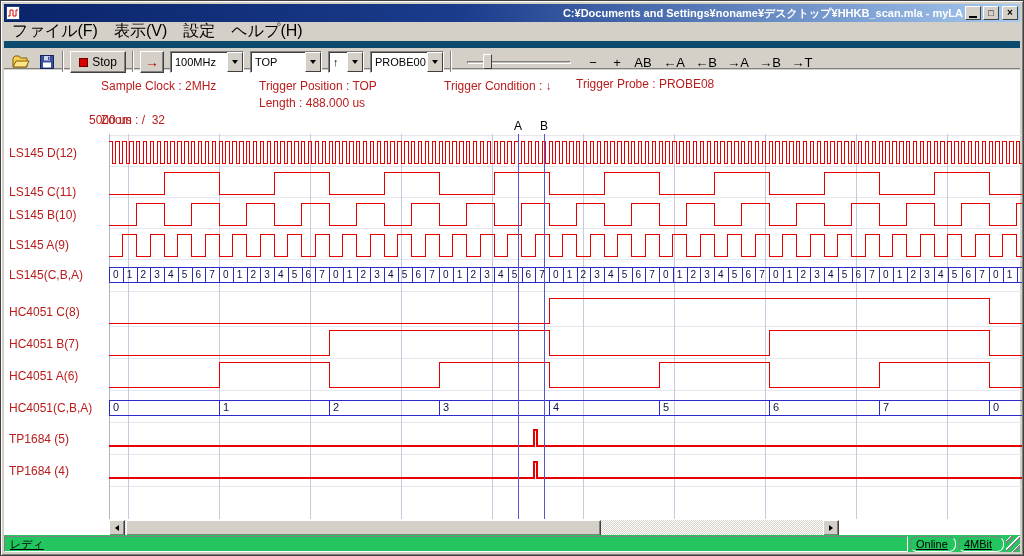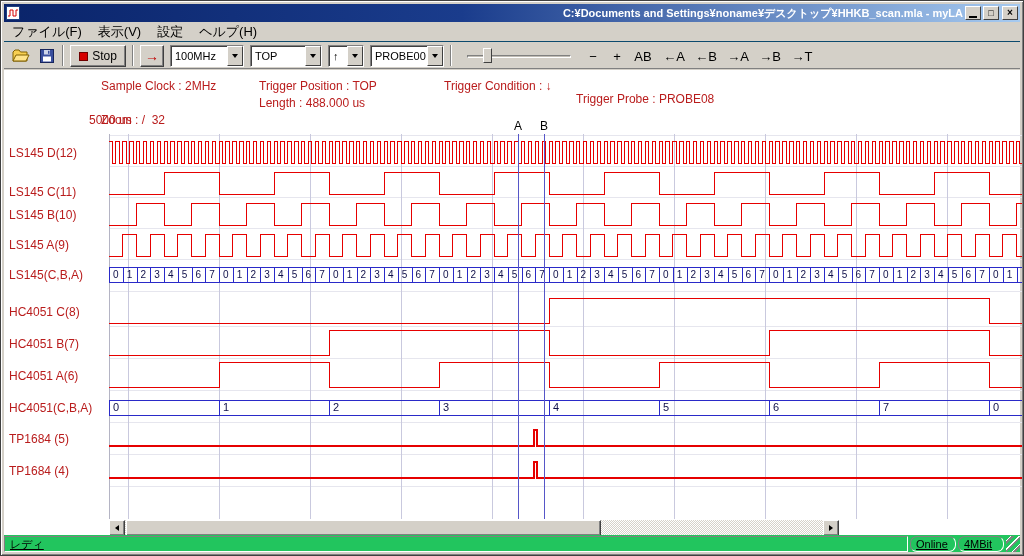--- a/index.html
+++ b/index.html
@@ -16,26 +16,26 @@
               white-space:nowrap;overflow:hidden;text-align:right;}
   .tb-btn{width:16px;height:14px;background:#d4d0c8;border:1px solid;
           border-color:#ffffff #404040 #404040 #ffffff;margin-left:2px;
           display:flex;align-items:center;justify-content:center;
           font-size:10px;font-weight:bold;color:#000;line-height:10px;}
   .tb-btn .min-glyph{display:block;margin-top:7px;}
   .tb-btn .max-glyph{font-size:9px;}
 
   
   .menubar{position:absolute;left:3px;top:21px;right:3px;height:19px;display:flex;
-           align-items:center;font-size:13px;color:#000;}
+           align-items:center;font-size:16px;color:#000;}
   .menu-item{padding:2px 8px;}
 
   
   .toolbar{position:absolute;left:3px;top:40px;right:3px;height:28px;
-           border-top:1px solid #0c4a6e;border-bottom:1px solid #808080;}
+           border-top:7px solid #0c4a6e;border-bottom:1px solid #808080;}
   .tool-sep{position:absolute;top:3px;width:2px;height:21px;
             border-left:1px solid #808080;border-right:1px solid #ffffff;}
   .icon-btn{position:absolute;top:3px;width:22px;height:22px;display:flex;
             align-items:center;justify-content:center;}
   .tool-btn{position:absolute;top:3px;height:22px;background:#d4d0c8;border:1px solid;
             border-color:#ffffff #404040 #404040 #ffffff;box-shadow:inset -1px -1px 0 #808080;
             display:flex;align-items:center;justify-content:center;font-size:12px;gap:4px;color:#000;}
   .stop-square{width:9px;height:9px;background:#d60000;border:1px solid #700000;display:inline-block;}
   .run-arrow{color:#c00000;font-weight:bold;font-size:14px;}
   .combo{position:absolute;top:3px;height:22px;background:#fff;border:1px solid;
@@ -90,21 +90,21 @@
 </head>
 <body>
 
 <div class="window">
 
   <div class="client"></div>
 
   <div class="info-text" style="left:100px;top:78px;">Sample Clock : 2MHz</div>
   <div class="info-text" style="left:258px;top:78px;">Trigger Position : TOP</div>
   <div class="info-text" style="left:443px;top:78px;">Trigger Condition : ↓</div>
-  <div class="info-text" style="left:575px;top:91px;">Trigger Probe : PROBE08</div>
+  <div class="info-text" style="left:575px;top:76px;">Trigger Probe : PROBE08</div>
   <div class="info-text" style="left:100px;top:112px;">Zoom : /  32</div>
   <div class="info-text" style="left:258px;top:95px;">Length : 488.000 us</div>
   <div class="info-text" style="left:88px;top:112px;">5000 us</div>
 
   <svg id="wave-svg" shape-rendering="crispEdges">
       <line x1="108" y1="134.5" x2="1021" y2="134.5" stroke="#e6e6ee"></line>
       <line x1="108" y1="165.5" x2="1021" y2="165.5" stroke="#e6e6ee"></line>
       <line x1="108" y1="196.5" x2="1021" y2="196.5" stroke="#e6e6ee"></line>
       <line x1="108" y1="227.5" x2="1021" y2="227.5" stroke="#e6e6ee"></line>
       <line x1="108" y1="258.5" x2="1021" y2="258.5" stroke="#e6e6ee"></line>

